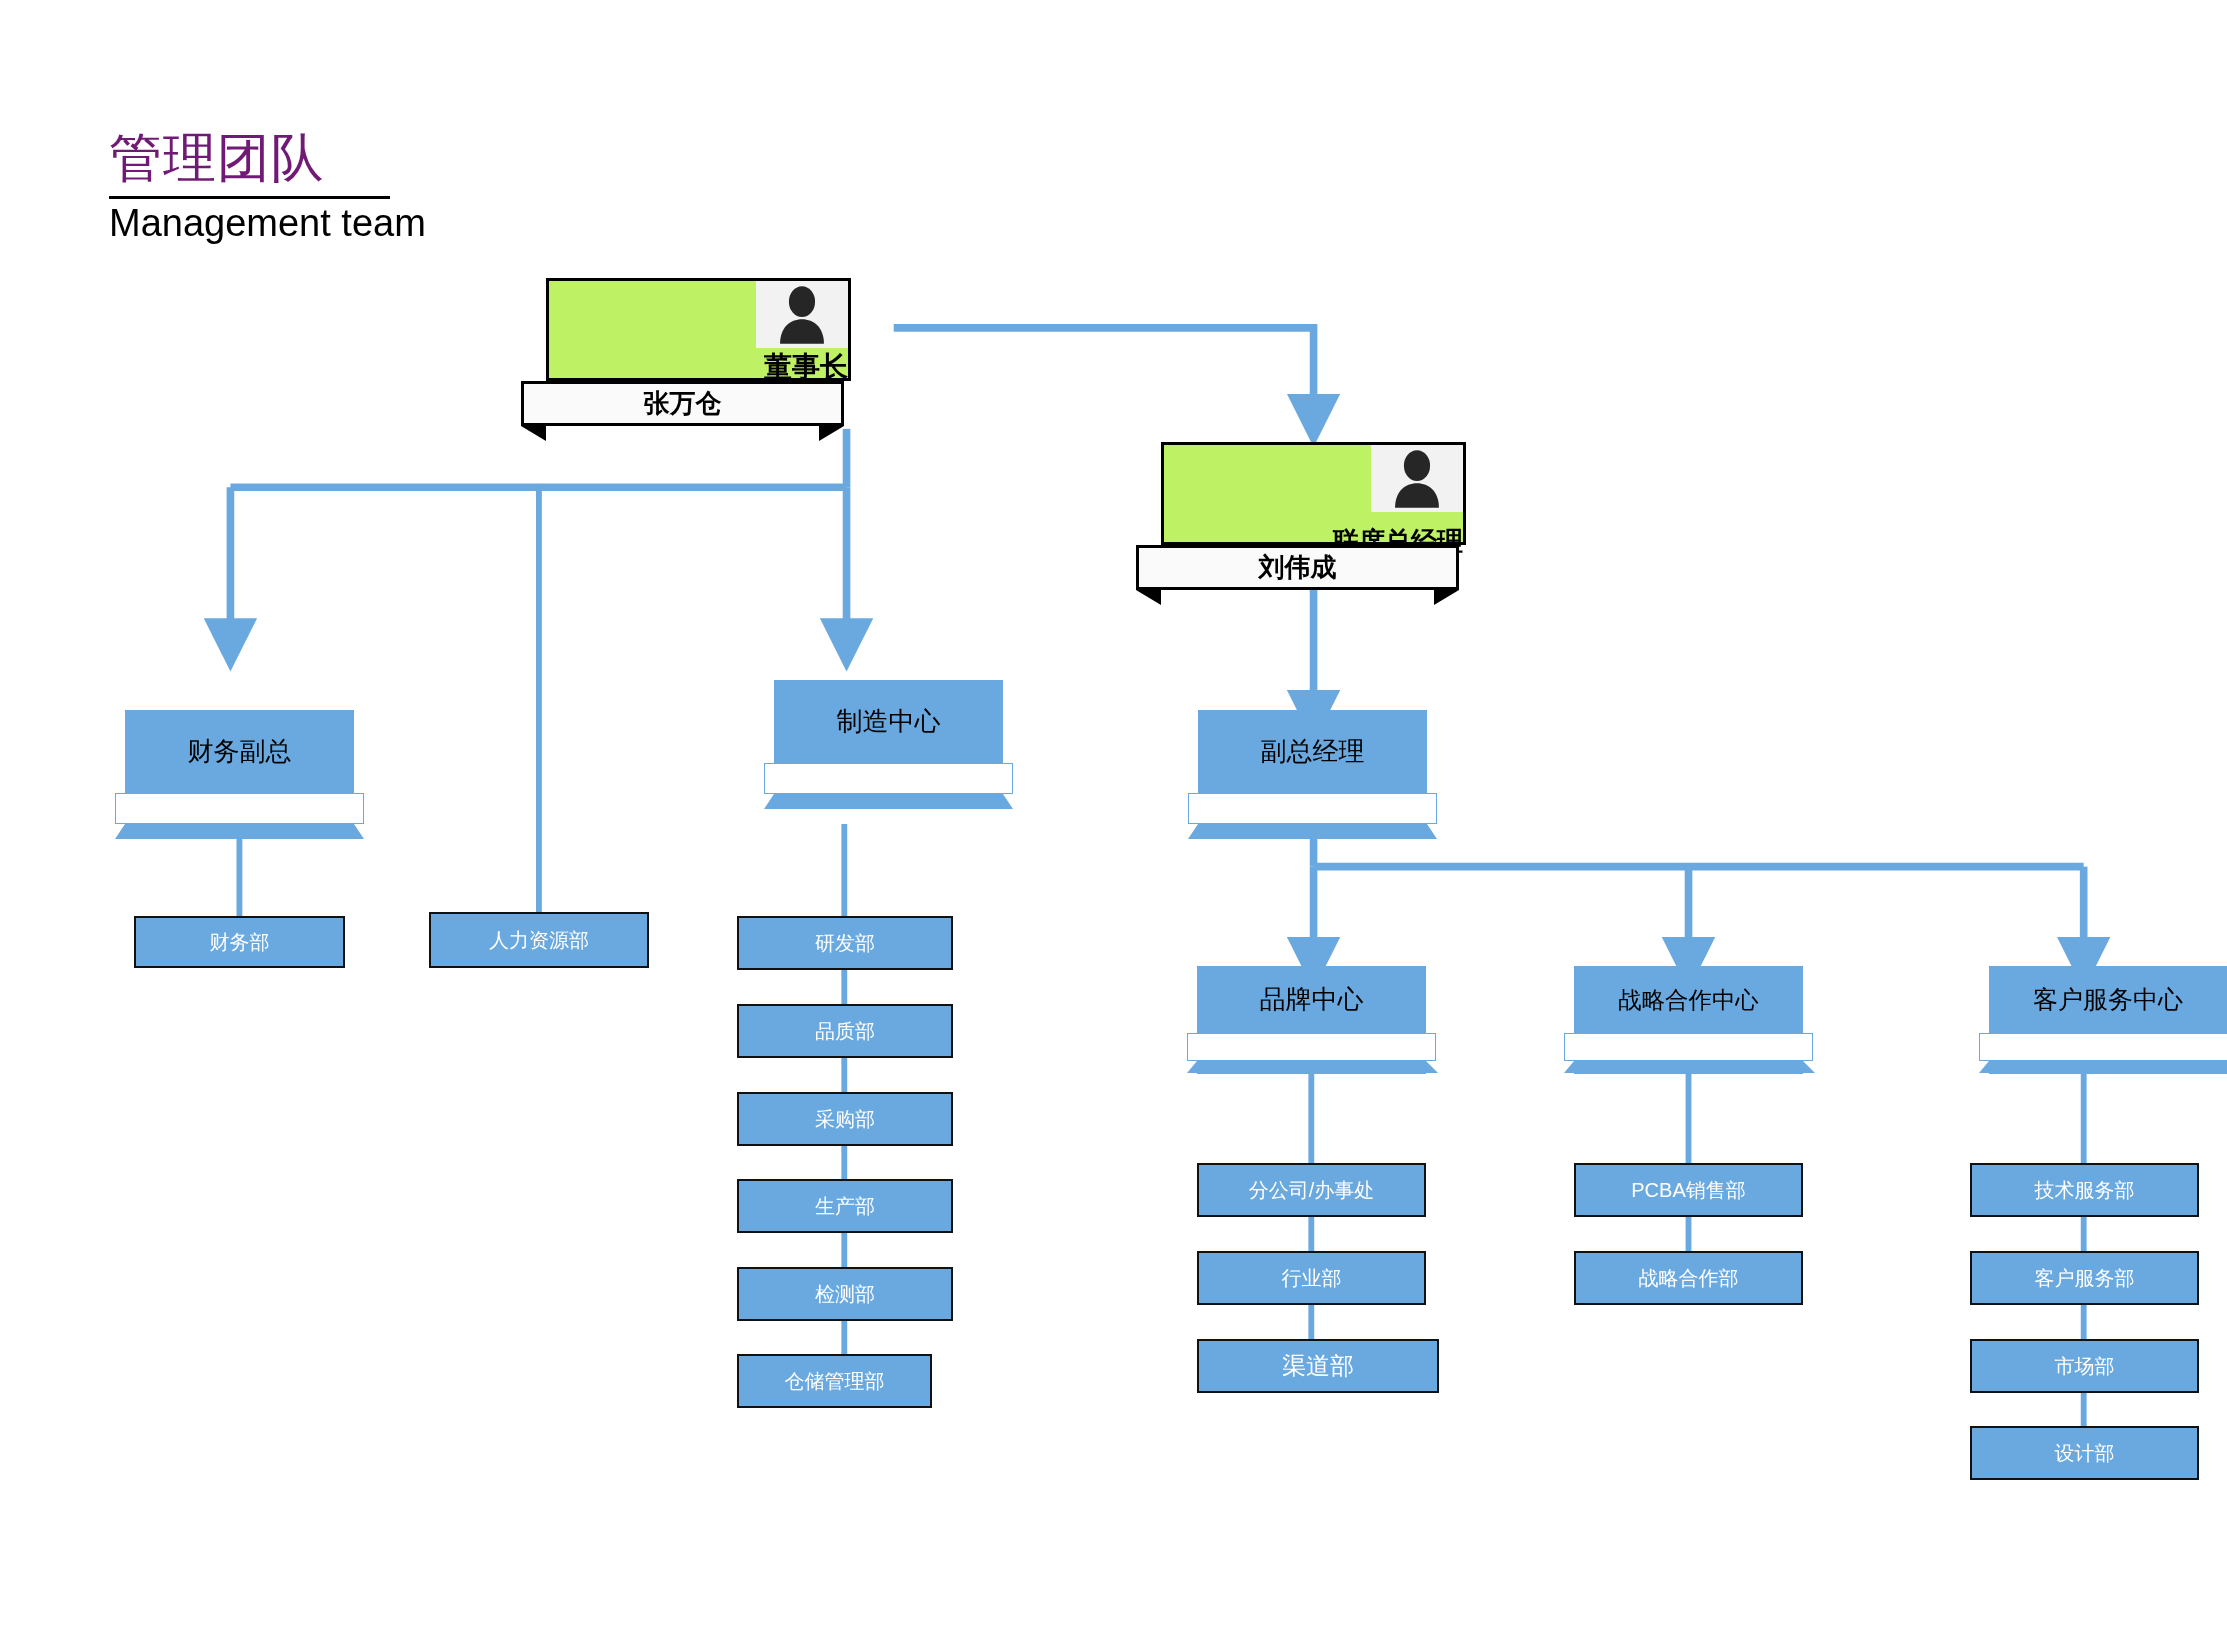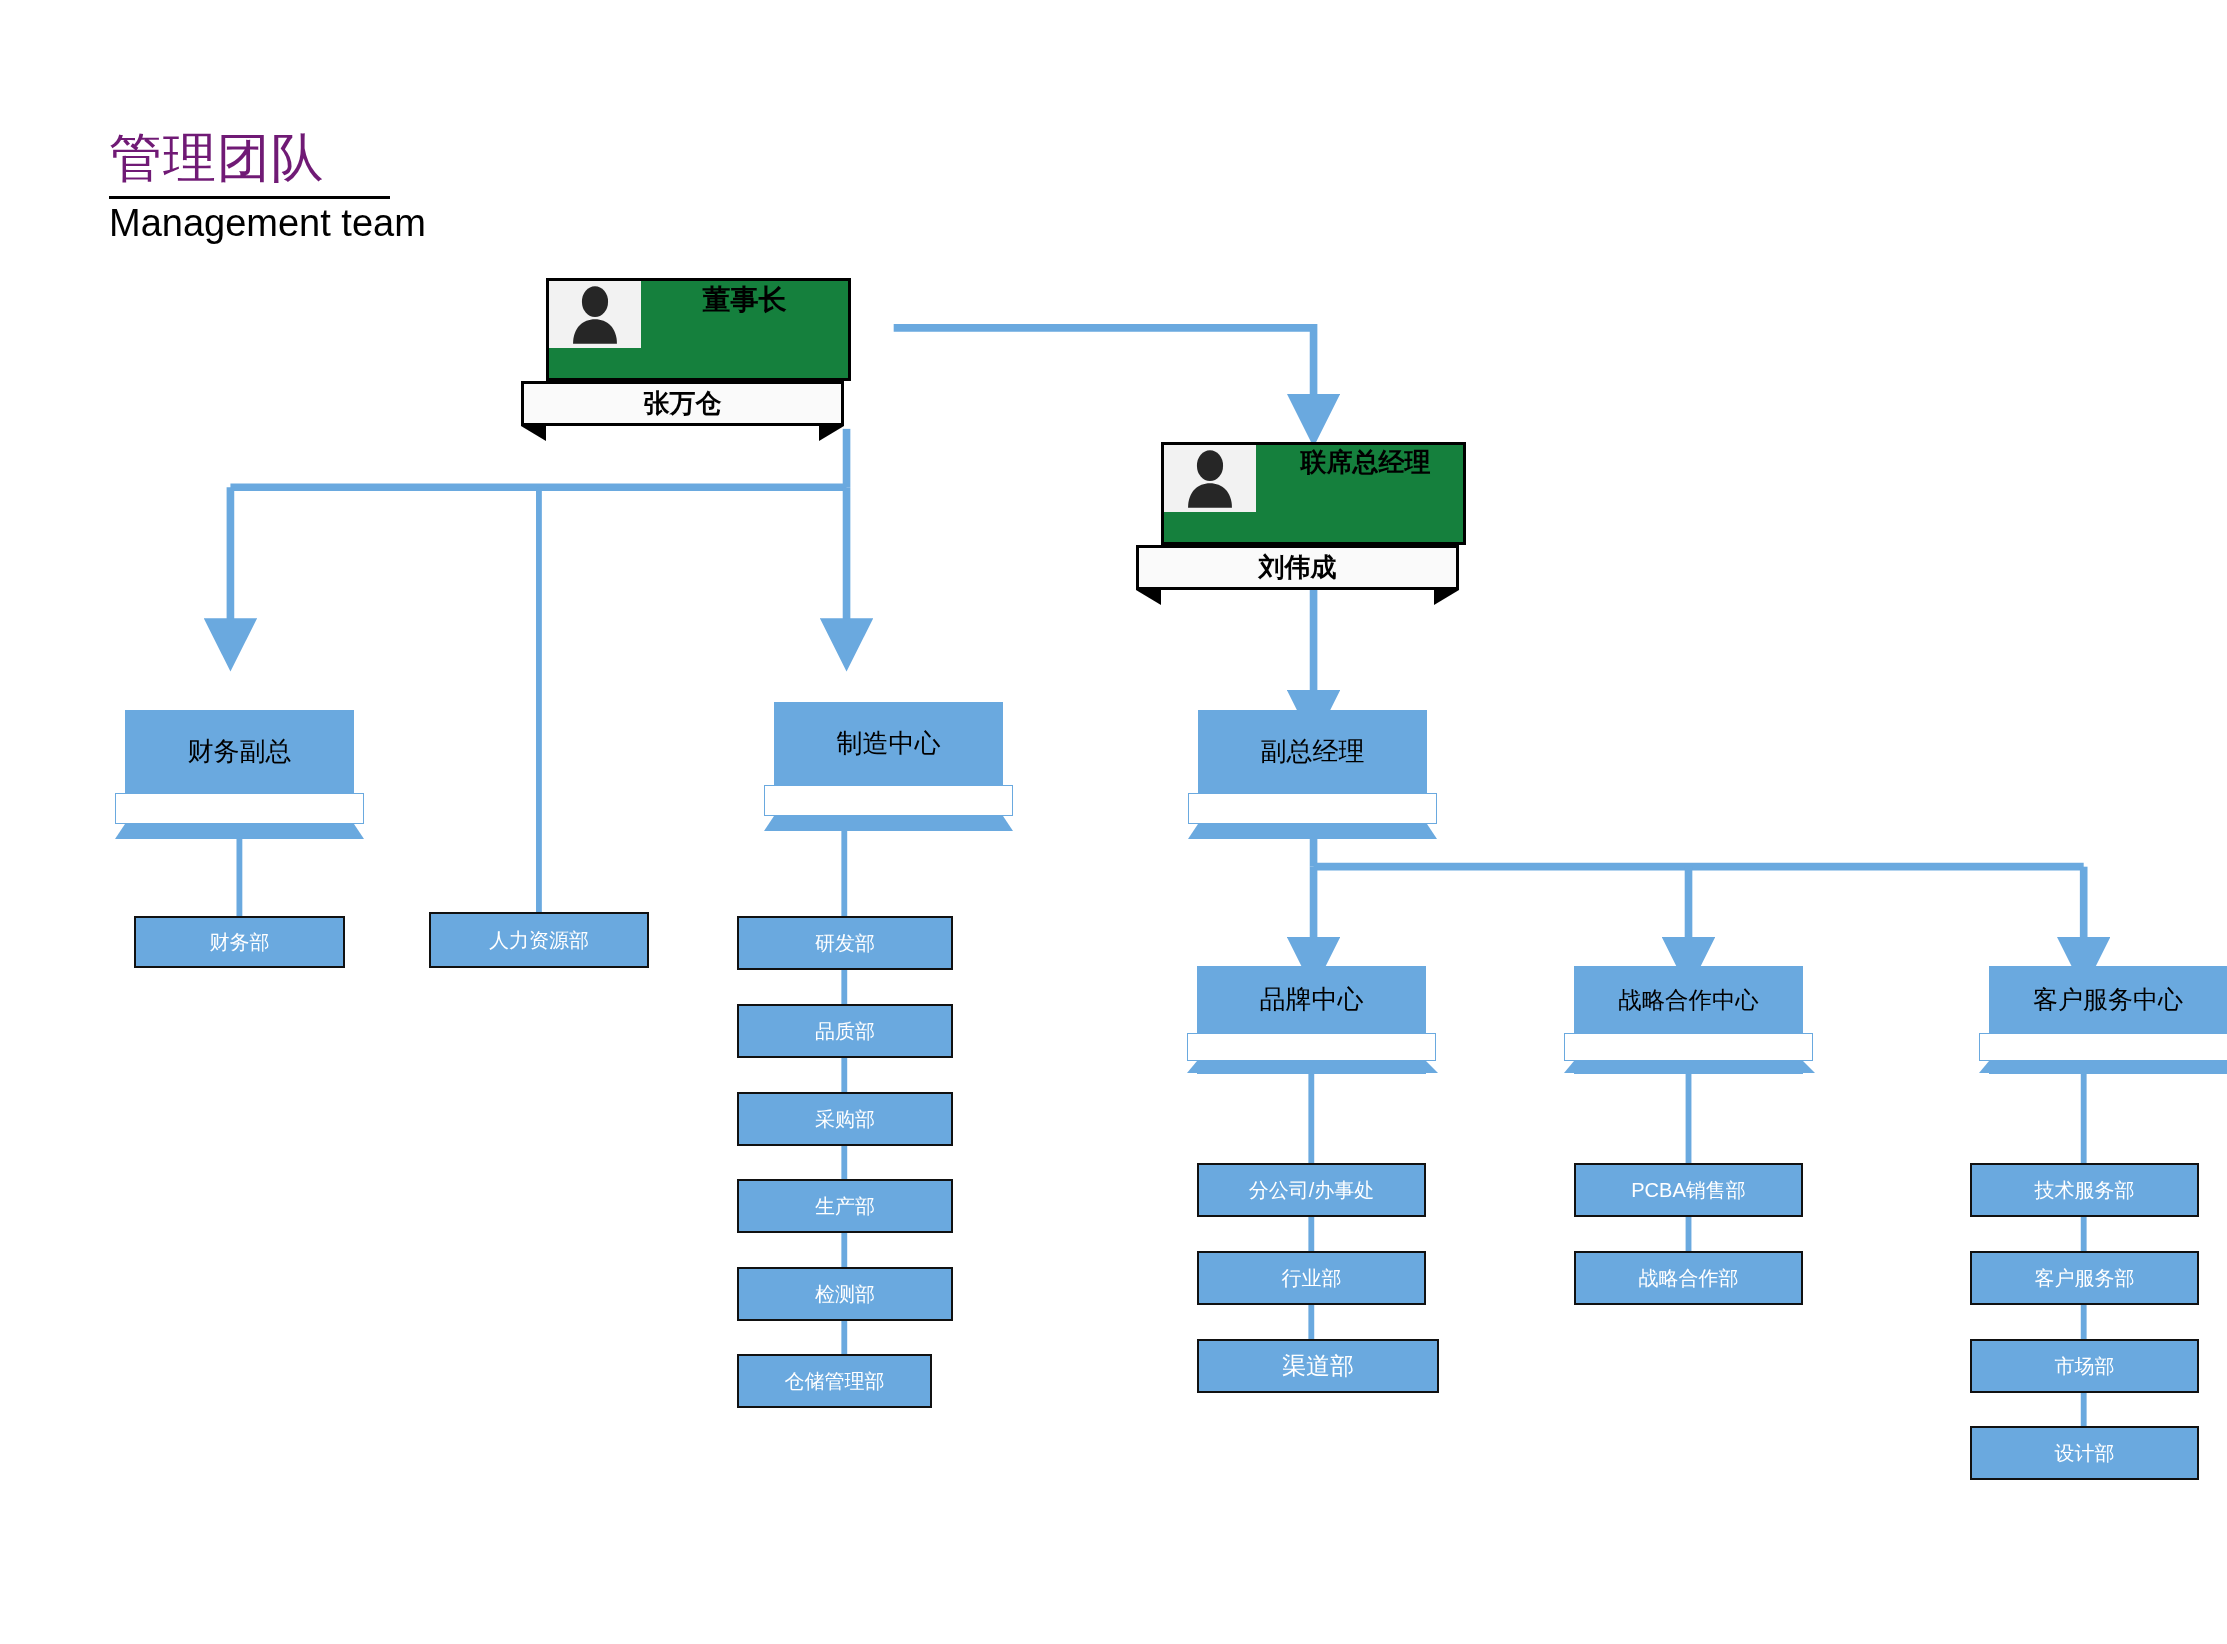--- a/index.html
+++ b/index.html
@@ -22,22 +22,22 @@
     font-size:38px;line-height:41px;color:#000;font-weight:400;
     white-space:nowrap;
   }
 
   
   #wires{position:absolute;left:0;top:0;width:2227px;height:1644px;}
 
   
   .person{position:absolute;}
   .person .pcard{
-    position:relative;background:#15803d;border:3.1px solid #000;
-    box-sizing:border-box;display:flex;align-items:flex-start;
+    position:relative;background:#bef264;border:3.1px solid #000;
+    box-sizing:border-box;display:flex;align-items:flex-end;flex-direction:column;
   }
   .person .avatar{
     background:#f2f2f2;display:flex;align-items:center;justify-content:center;
     flex:0 0 auto;
   }
   .person .avatar svg{display:block;}
   .person .ptitle{
     flex:1 1 auto;display:flex;align-items:center;justify-content:center;
     font-weight:bold;color:#000;white-space:nowrap;
   }
@@ -177,21 +177,21 @@
   <div class="dept" style="left:125px;top:710px;width:229px;">
     <div class="head" style="height:83px;font-size:26px;">财务副总</div>
     <div class="rib-wrap" style="height:31px;">
       <div class="rib-white" style="left:-10px;top:0;width:249px;height:31px;"></div>
       <div class="rib-blue" style="left:0;top:31px;width:229px;height:15px;"></div>
       <div class="rib-notchL" style="left:-10px;top:31px;border-width:0 0 15px 10px;border-color:transparent transparent #6AA9DF transparent;"></div>
       <div class="rib-notchR" style="left:229px;top:31px;border-width:0 10px 15px 0;border-color:transparent transparent #6AA9DF transparent;"></div>
     </div>
   </div>
 
-  <div class="dept" style="left:730px;top:702px;width:229px;padding-left:44px;">
+  <div class="dept" style="left:730px;top:680px;width:229px;padding-left:44px;">
     <div class="head" style="height:83px;font-size:26px;">制造中心</div>
     <div class="rib-wrap" style="height:31px;">
       <div class="rib-white" style="left:-10px;top:0;width:249px;height:31px;"></div>
       <div class="rib-blue" style="left:0;top:31px;width:229px;height:15px;"></div>
       <div class="rib-notchL" style="left:-10px;top:31px;border-width:0 0 15px 10px;border-color:transparent transparent #6AA9DF transparent;"></div>
       <div class="rib-notchR" style="left:229px;top:31px;border-width:0 10px 15px 0;border-color:transparent transparent #6AA9DF transparent;"></div>
     </div>
   </div>
 
   <div class="dept" style="left:1198px;top:710px;width:229px;">

